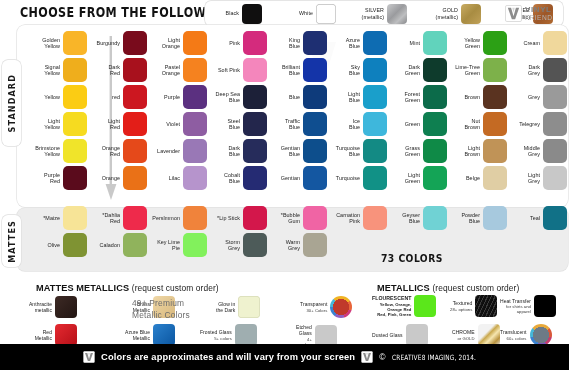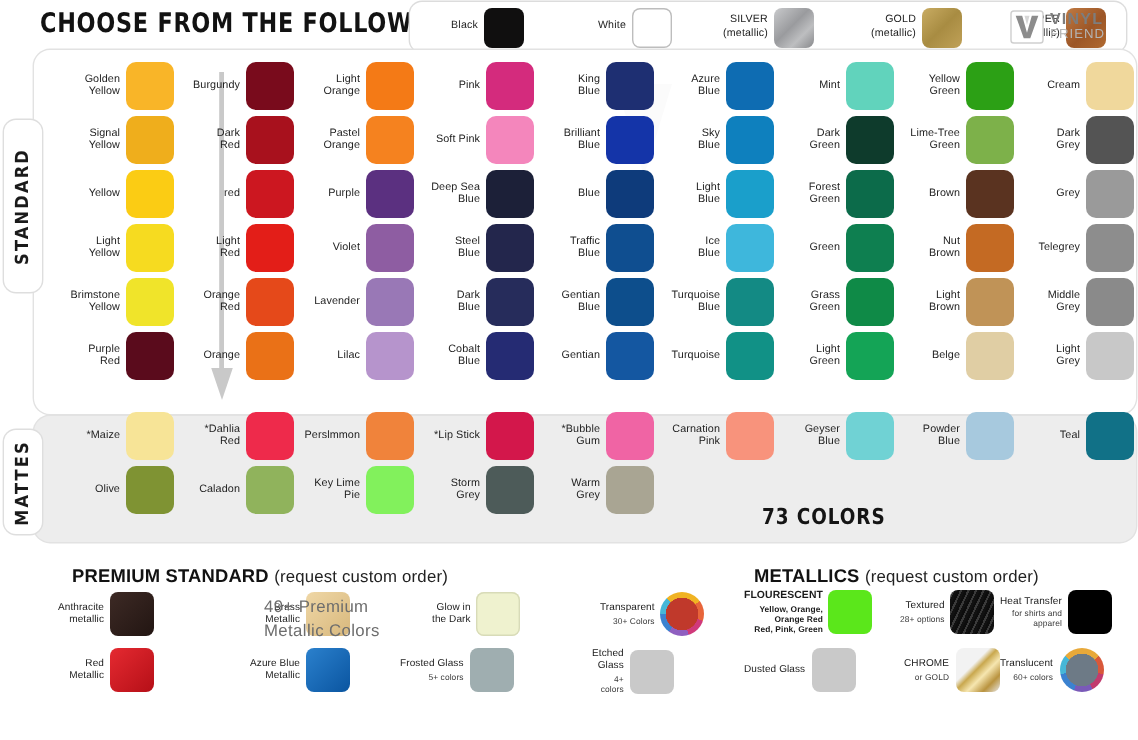--- a/index.html
+++ b/index.html
@@ -459,21 +459,21 @@
       <div class="cell" style="left: 480px; top: 178px;">
         <div class="lbl">Teal</div>
         <div class="sw" style="background: rgb(17, 113, 135);"></div>
       </div>
     </div>
 
   <div class="count">73 COLORS</div>
 
   <div class="sec-premium">
     <div class="sec-title">
-      <span>PREMIUM STANDARD</span>
+      <span>MATTES METALLICS</span>
       <span class="sub">(request custom order)</span>
     </div>
     <div id="premium-items">
         <div class="bcell" style="left: 10px; top: 13px;">
           <div class="lbl" style="width: 42px;">Anthracite<br>metallic</div>
           <div class="sw" style="background: linear-gradient(135deg, rgb(61, 42, 37), rgb(34, 21, 18));"></div>
         </div>
         <div class="bcell" style="left: 108px; top: 13px;">
           <div class="lbl" style="width: 42px;">Brass<br>Metallic</div>
           <div class="sw" style="background: linear-gradient(135deg, rgb(239, 215, 166), rgb(216, 184, 125));"></div>
@@ -534,14 +534,29 @@
           <div class="lbl">CHROME<span class="t2">or GOLD</span></div>
           <div class="sw" style="background: linear-gradient(135deg, rgb(242, 242, 242) 0px, rgb(242, 242, 242) 38%, rgb(201, 168, 78) 48%, rgb(246, 230, 176) 62%, rgb(185, 147, 63) 80%, rgb(232, 232, 232) 100%);"></div>
         </div>
         <div class="bcell" style="left: 128px; top: 41px;">
           <div class="lbl">Translucent<span class="t2">60+ colors</span></div>
           <div class="sw" style="border-radius: 50%; background: radial-gradient(circle, rgb(109, 122, 134) 0px, rgb(109, 122, 134) 52%, rgba(0, 0, 0, 0) 53%), conic-gradient(rgb(232, 169, 58) 0deg, rgb(232, 169, 58) 14%, rgb(216, 88, 58) 14%, rgb(216, 88, 58) 28%, rgb(194, 59, 110) 28%, rgb(194, 59, 110) 42%, rgb(122, 90, 184) 42%, rgb(122, 90, 184) 56%, rgb(59, 130, 208) 56%, rgb(59, 130, 208) 72%, rgb(70, 183, 216) 72%, rgb(70, 183, 216) 86%, rgb(232, 169, 58) 86%, rgb(232, 169, 58) 100%);"></div>
         </div>
       </div>
   </div>
 
+  <div class="footer">
+    <svg class="fmark" viewBox="0 0 24 24">
+      <rect x="0.7" y="0.7" width="22.6" height="22.6" rx="2" fill="#fff"></rect>
+      <path d="M4 4 L8.6 4 L12 16 L15.4 4 L20 4 L14.3 20 L9.7 20 Z" fill="#8c8c8c"></path>
+      <path d="M10.2 4 L13.8 4 L12 10.5 Z" fill="#d9d9d9"></path>
+    </svg>
+    <div class="ftxt">Colors are approximates and will vary from your screen</div>
+    <svg class="fmark" viewBox="0 0 24 24">
+      <rect x="0.7" y="0.7" width="22.6" height="22.6" rx="2" fill="#fff"></rect>
+      <path d="M4 4 L8.6 4 L12 16 L15.4 4 L20 4 L14.3 20 L9.7 20 Z" fill="#8c8c8c"></path>
+      <path d="M10.2 4 L13.8 4 L12 10.5 Z" fill="#d9d9d9"></path>
+    </svg>
+    <span class="crsym">©</span>
+    <span class="cr">CREATIVE8 IMAGING, 2014.</span>
+  </div>
 
 </div>
 
 </body></html>

